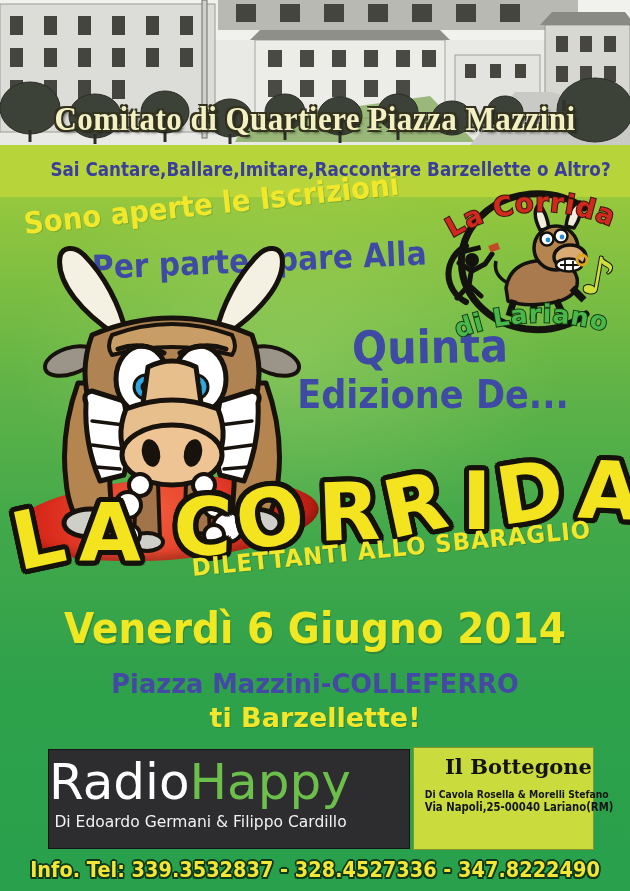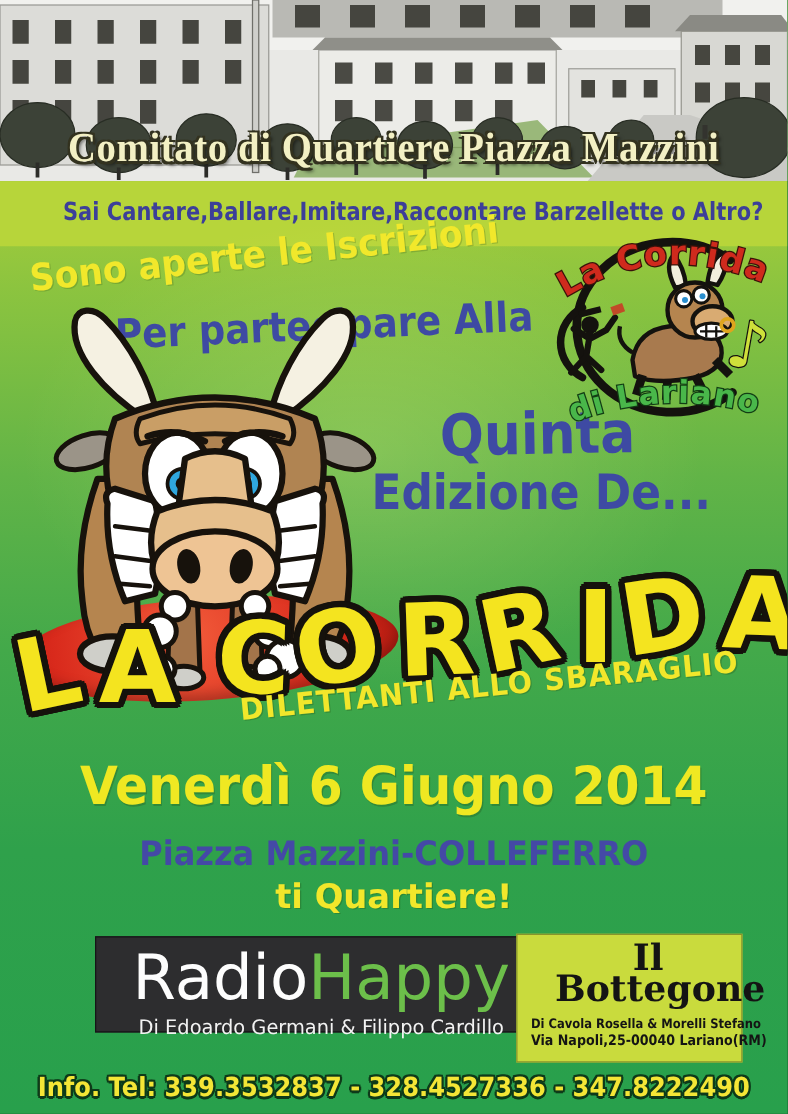--- a/index.html
+++ b/index.html
@@ -67,29 +67,29 @@
     letter-spacing:1px;white-space:nowrap;transform:rotate(-5.5deg) scaleX(.95);transform-origin:0 50%;
     text-shadow:1px 1px 0 rgba(40,80,20,.3);}
 
   .event-date{top:604px;color:#efe822;font-size:42px;font-weight:600;transform:scaleX(.93);
     text-shadow:1px 2px 0 rgba(40,90,30,.35);}
   .event-place{top:668px;color:#4449a6;font-size:27px;font-weight:bold;transform:scaleX(.95);}
   .event-closing{top:702px;color:#f2e72b;font-size:27px;font-weight:bold;
     text-shadow:1px 1px 0 rgba(40,80,20,.3);}
 
   
-  .radio-box{left:48px;top:749px;width:362px;height:77px;background:#2d2d2f;
-    border:1px solid #151517;text-align:center;z-index:2;margin-left:28px;}
+  .radio-box{left:48px;top:749px;width:362px;height:100px;background:#2d2d2f;
+    border:1px solid #151517;text-align:left;z-index:2;}
   .radio-name{margin-top:4px;font-size:50px;font-weight:400;letter-spacing:0;line-height:56px;}
   .radio-first{color:#fdfdfd;} .radio-second{color:#6cbf4a;}
   .radio-byline{color:#f2f2f2;font-size:16px;margin-top:2px;transform:scaleX(.97);}
 
   .shop-box{left:413px;top:747px;width:181px;height:103px;background:#c9db3d;
     border:1px solid #86942d;text-align:center;color:#141414;z-index:2;padding-top:6px;}
-  .shop-name{font-family:"DejaVu Serif","Liberation Serif",serif;font-weight:bold;font-size:29px;line-height:25px;padding-left:30px;}
+  .shop-name{font-family:"DejaVu Serif","Liberation Serif",serif;font-weight:bold;font-size:21px;line-height:25px;padding-left:30px;}
   .shop-suffix{font-family:"DejaVu Serif","Liberation Serif",serif;font-weight:bold;font-size:14px;letter-spacing:2px;line-height:20px;}
   .shop-byline{font-size:10.5px;font-weight:600;margin-top:9px;transform:scaleX(.88);white-space:nowrap;}
   .shop-address{font-size:11.5px;font-weight:600;transform:scaleX(.88);white-space:nowrap;}
 
   .footer-info{top:858px;color:#f4e636;font-size:21px;font-weight:bold;transform:scaleX(.92);
     text-shadow:2px 0 0 #0e3a19,-2px 0 0 #0e3a19,0 2px 0 #0e3a19,0 -2px 0 #0e3a19,
       1.5px 1.5px 0 #0e3a19,-1.5px 1.5px 0 #0e3a19,1.5px -1.5px 0 #0e3a19,-1.5px -1.5px 0 #0e3a19;}
 </style>
 </head>
 <body>
@@ -313,21 +313,21 @@
       </g>
     </svg>
   </div>
 
   <div class="abs big-title"><span class="lt l0">L</span><span class="lt l1">A</span><span class="lt l2 sp"> </span><span class="lt l3">C</span><span class="lt l4">O</span><span class="lt l5">R</span><span class="lt l0">R</span><span class="lt l1">I</span><span class="lt l2">D</span><span class="lt l3">A</span></div>
 
   <div class="abs subtitle">DILETTANTI ALLO SBARAGLIO</div>
 
   <div class="abs center event-date nowrap">Venerdì 6 Giugno 2014</div>
   <div class="abs center event-place nowrap">Piazza Mazzini-COLLEFERRO</div>
-  <div class="abs center event-closing nowrap">ti Quartiere!</div>
+  <div class="abs center event-closing nowrap">ti Barzellette!</div>
 
   <div class="abs radio-box">
     <div class="radio-name">
       <span class="radio-first">Radio</span><span class="radio-second">Happy</span>
     </div>
     <div class="radio-byline nowrap">Di Edoardo Germani &amp; Filippo Cardillo</div>
   </div>
 
   <div class="abs shop-box">
     <div class="shop-name">Il Bottegone</div>

